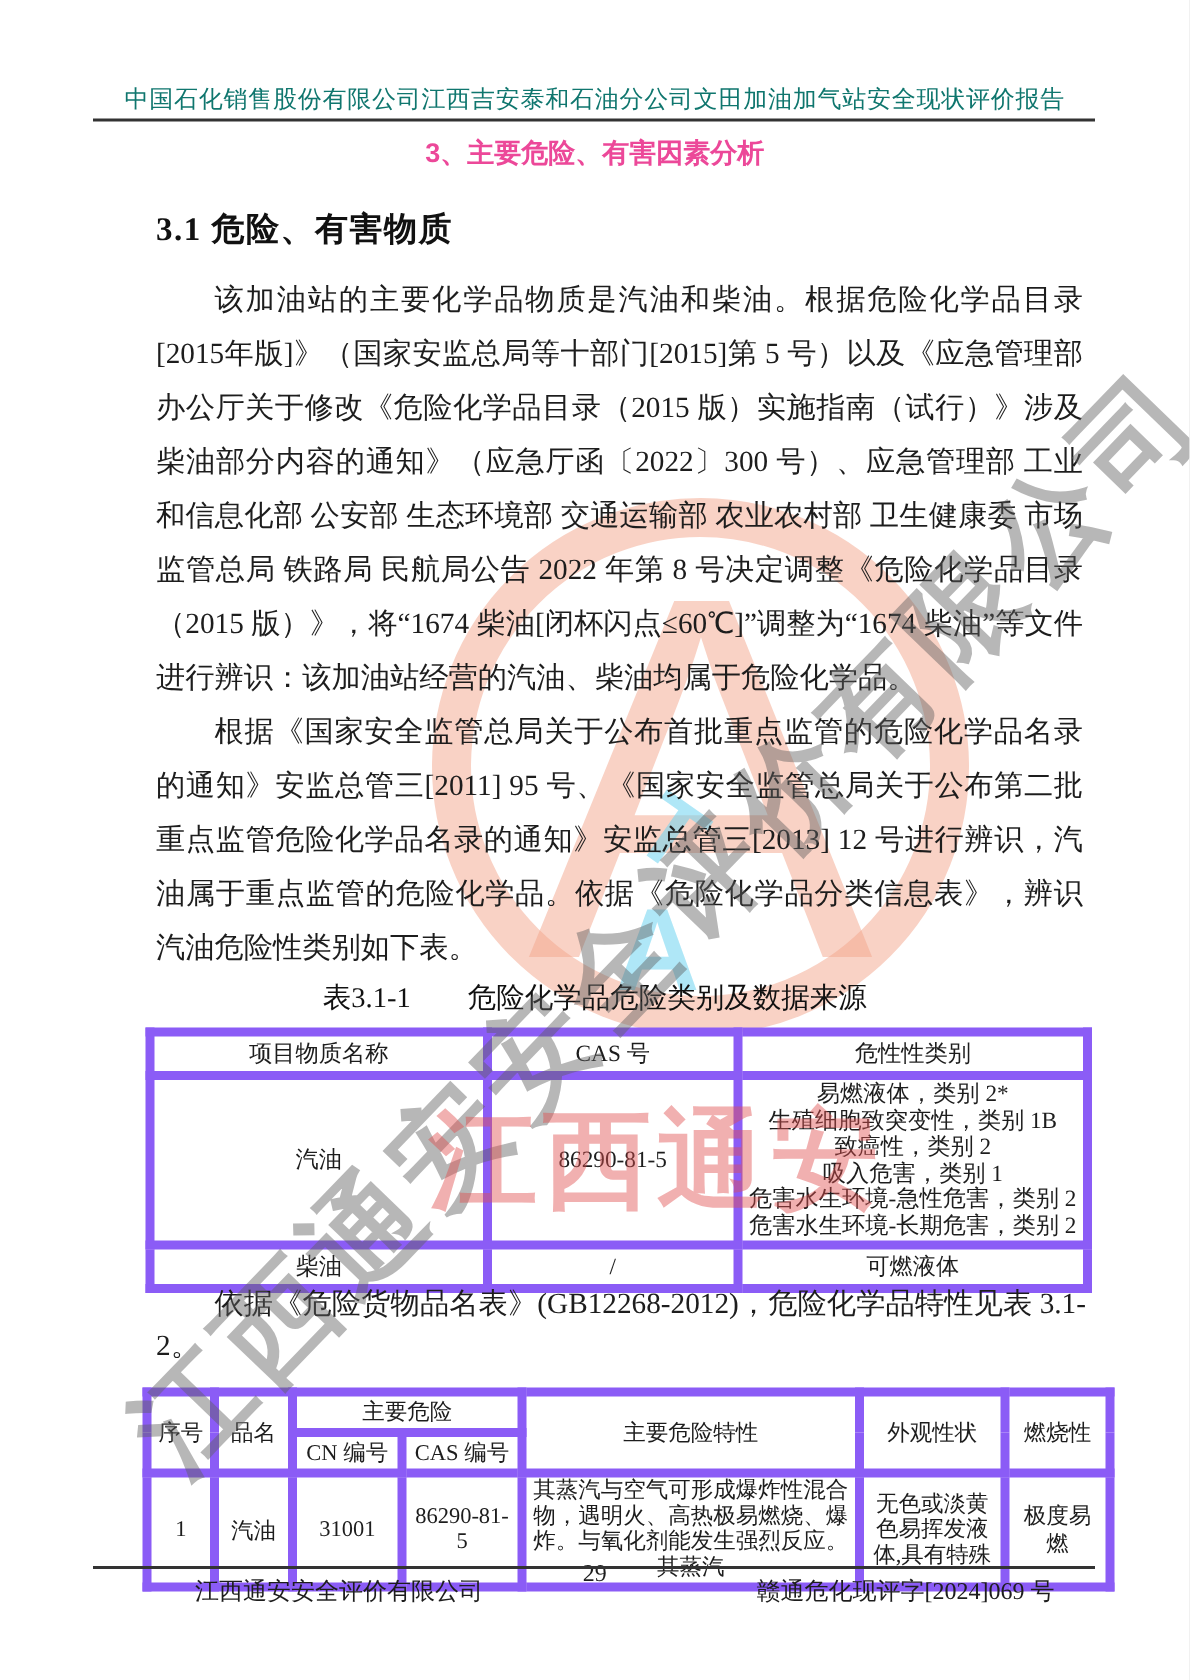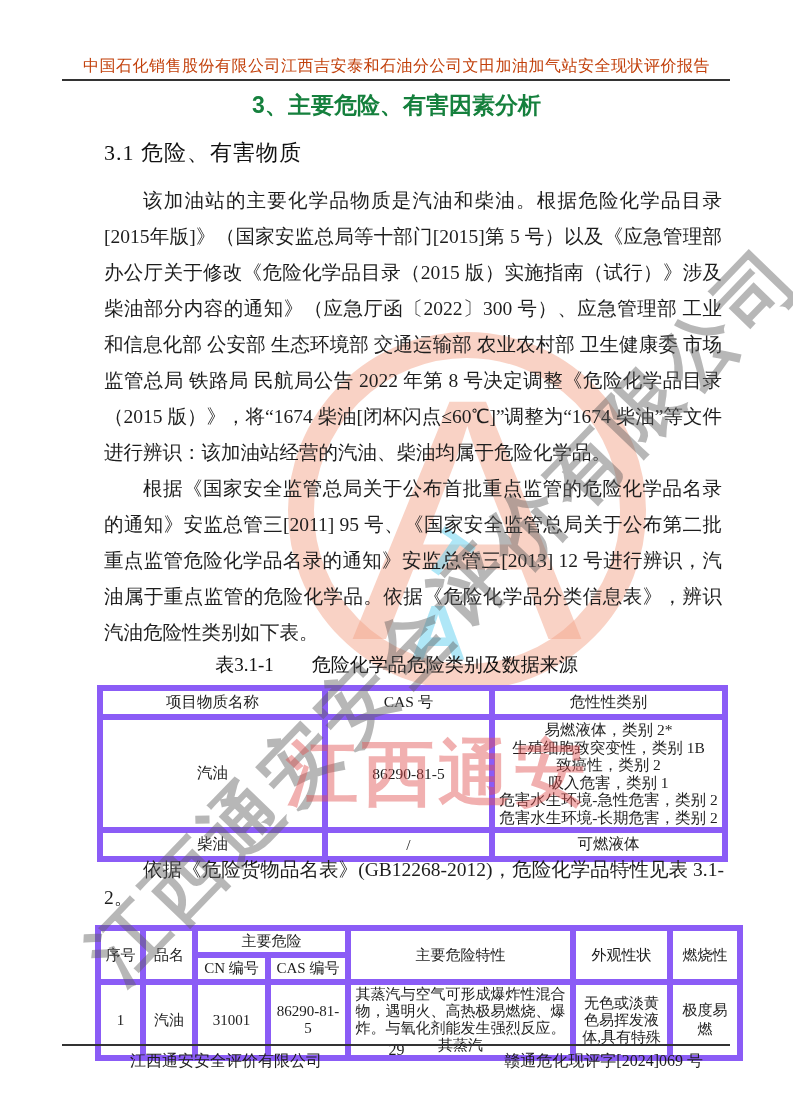--- a/index.html
+++ b/index.html
@@ -32,29 +32,29 @@
     font-size:76px;letter-spacing:6px;color:rgba(95,95,95,.45);z-index:2;
   }
   .wm-red{
     left:286px;top:726px;white-space:nowrap;font-family:"Liberation Sans",sans-serif;
     font-weight:700;font-size:72px;letter-spacing:4px;color:rgba(224,80,80,.45);z-index:3;
   }
   
   .content{position:absolute;inset:0;z-index:1;}
   .report-header{
     position:absolute;top:56px;left:60px;width:673px;text-align:center;
-    font-size:16px;letter-spacing:0.5px;color:#c2410c;
+    font-size:16px;letter-spacing:0.5px;color:#0f766e;
   }
   .header-line{position:absolute;top:79px;left:62px;width:668px;border-top:2px solid #333;}
   .chapter-title{
     position:absolute;top:90px;left:0;width:793px;text-align:center;
-    font-family:"Liberation Sans",sans-serif;font-weight:700;font-size:23px;color:#15803d;
+    font-family:"Liberation Sans",sans-serif;font-weight:700;font-size:18px;color:#ec4899;
   }
   .section-title{
-    position:absolute;top:138px;left:104px;font-weight:400;font-size:22px;color:#111;
+    position:absolute;top:138px;left:104px;font-weight:700;font-size:22px;color:#111;
     font-family:"Liberation Serif",serif;letter-spacing:1px;
   }
   .bodytext{
     position:absolute;top:183px;left:104px;width:618px;
     font-size:19.5px;line-height:36px;text-align:justify;
   }
   .bodytext p{margin:0;text-indent:2em;}
   .para3{
     position:absolute;top:856px;left:104px;width:620px;
     font-size:19.5px;line-height:28px;text-indent:2em;text-align:justify;

